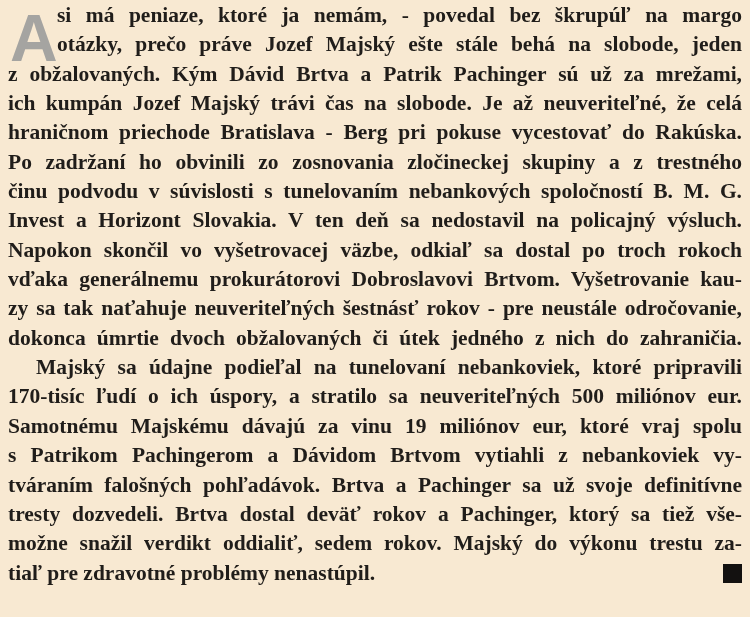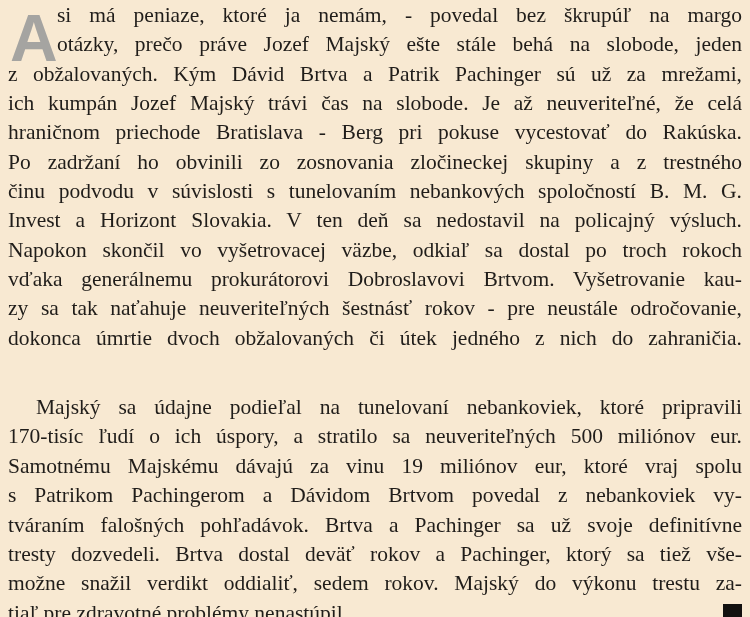--- a/index.html
+++ b/index.html
@@ -32,27 +32,27 @@
     color: #a5a4a1;
     letter-spacing: 0;
   }
   .line {
     height: 29.35px;
     line-height: 29.35px;
     text-align: justify;
     text-align-last: justify;
     white-space: nowrap;
     overflow: visible;
+    font-weight: bold;
   }
   .line.cap-indent {
     padding-left: 49px;
   }
   .line.para-indent {
     text-indent: 28px;
-    margin-top: 40px;
   }
   .line.last-line {
     display: flex;
     align-items: center;
     text-align: center;
     text-align-last: left;
   }
   .end-marker {
     margin-left: auto;
     width: 19px;
@@ -76,21 +76,21 @@
     <div class="line">Po zadržaní ho obvinili zo zosnovania zločineckej skupiny a z trestného</div>
     <div class="line">činu podvodu v súvislosti s tunelovaním nebankových spoločností B. M. G.</div>
     <div class="line">Invest a Horizont Slovakia. V ten deň sa nedostavil na policajný výsluch.</div>
     <div class="line">Napokon skončil vo vyšetrovacej väzbe, odkiaľ sa dostal po troch rokoch</div>
     <div class="line">vďaka generálnemu prokurátorovi Dobroslavovi Brtvom. Vyšetrovanie kau-</div>
     <div class="line">zy sa tak naťahuje neuveriteľných šestnásť rokov - pre neustále odročovanie,</div>
     <div class="line">dokonca úmrtie dvoch obžalovaných či útek jedného z nich do zahraničia.</div>
     <div class="line para-indent">Majský sa údajne podieľal na tunelovaní nebankoviek, ktoré pripravili</div>
     <div class="line">170-tisíc ľudí o ich úspory, a stratilo sa neuveriteľných 500 miliónov eur.</div>
     <div class="line">Samotnému Majskému dávajú za vinu 19 miliónov eur, ktoré vraj spolu</div>
-    <div class="line">s Patrikom Pachingerom a Dávidom Brtvom povedal z nebankoviek vy-</div>
+    <div class="line">s Patrikom Pachingerom a Dávidom Brtvom vytiahli z nebankoviek vy-</div>
     <div class="line">tváraním falošných pohľadávok. Brtva a Pachinger sa už svoje definitívne</div>
     <div class="line">tresty dozvedeli. Brtva dostal deväť rokov a Pachinger, ktorý sa tiež vše-</div>
     <div class="line">možne snažil verdikt oddialiť, sedem rokov. Majský do výkonu trestu za-</div>
     <div class="line last-line">
       <span>tiaľ pre zdravotné problémy nenastúpil.</span>
       <span class="end-marker"></span>
     </div>
   </div>
 </div>
 

